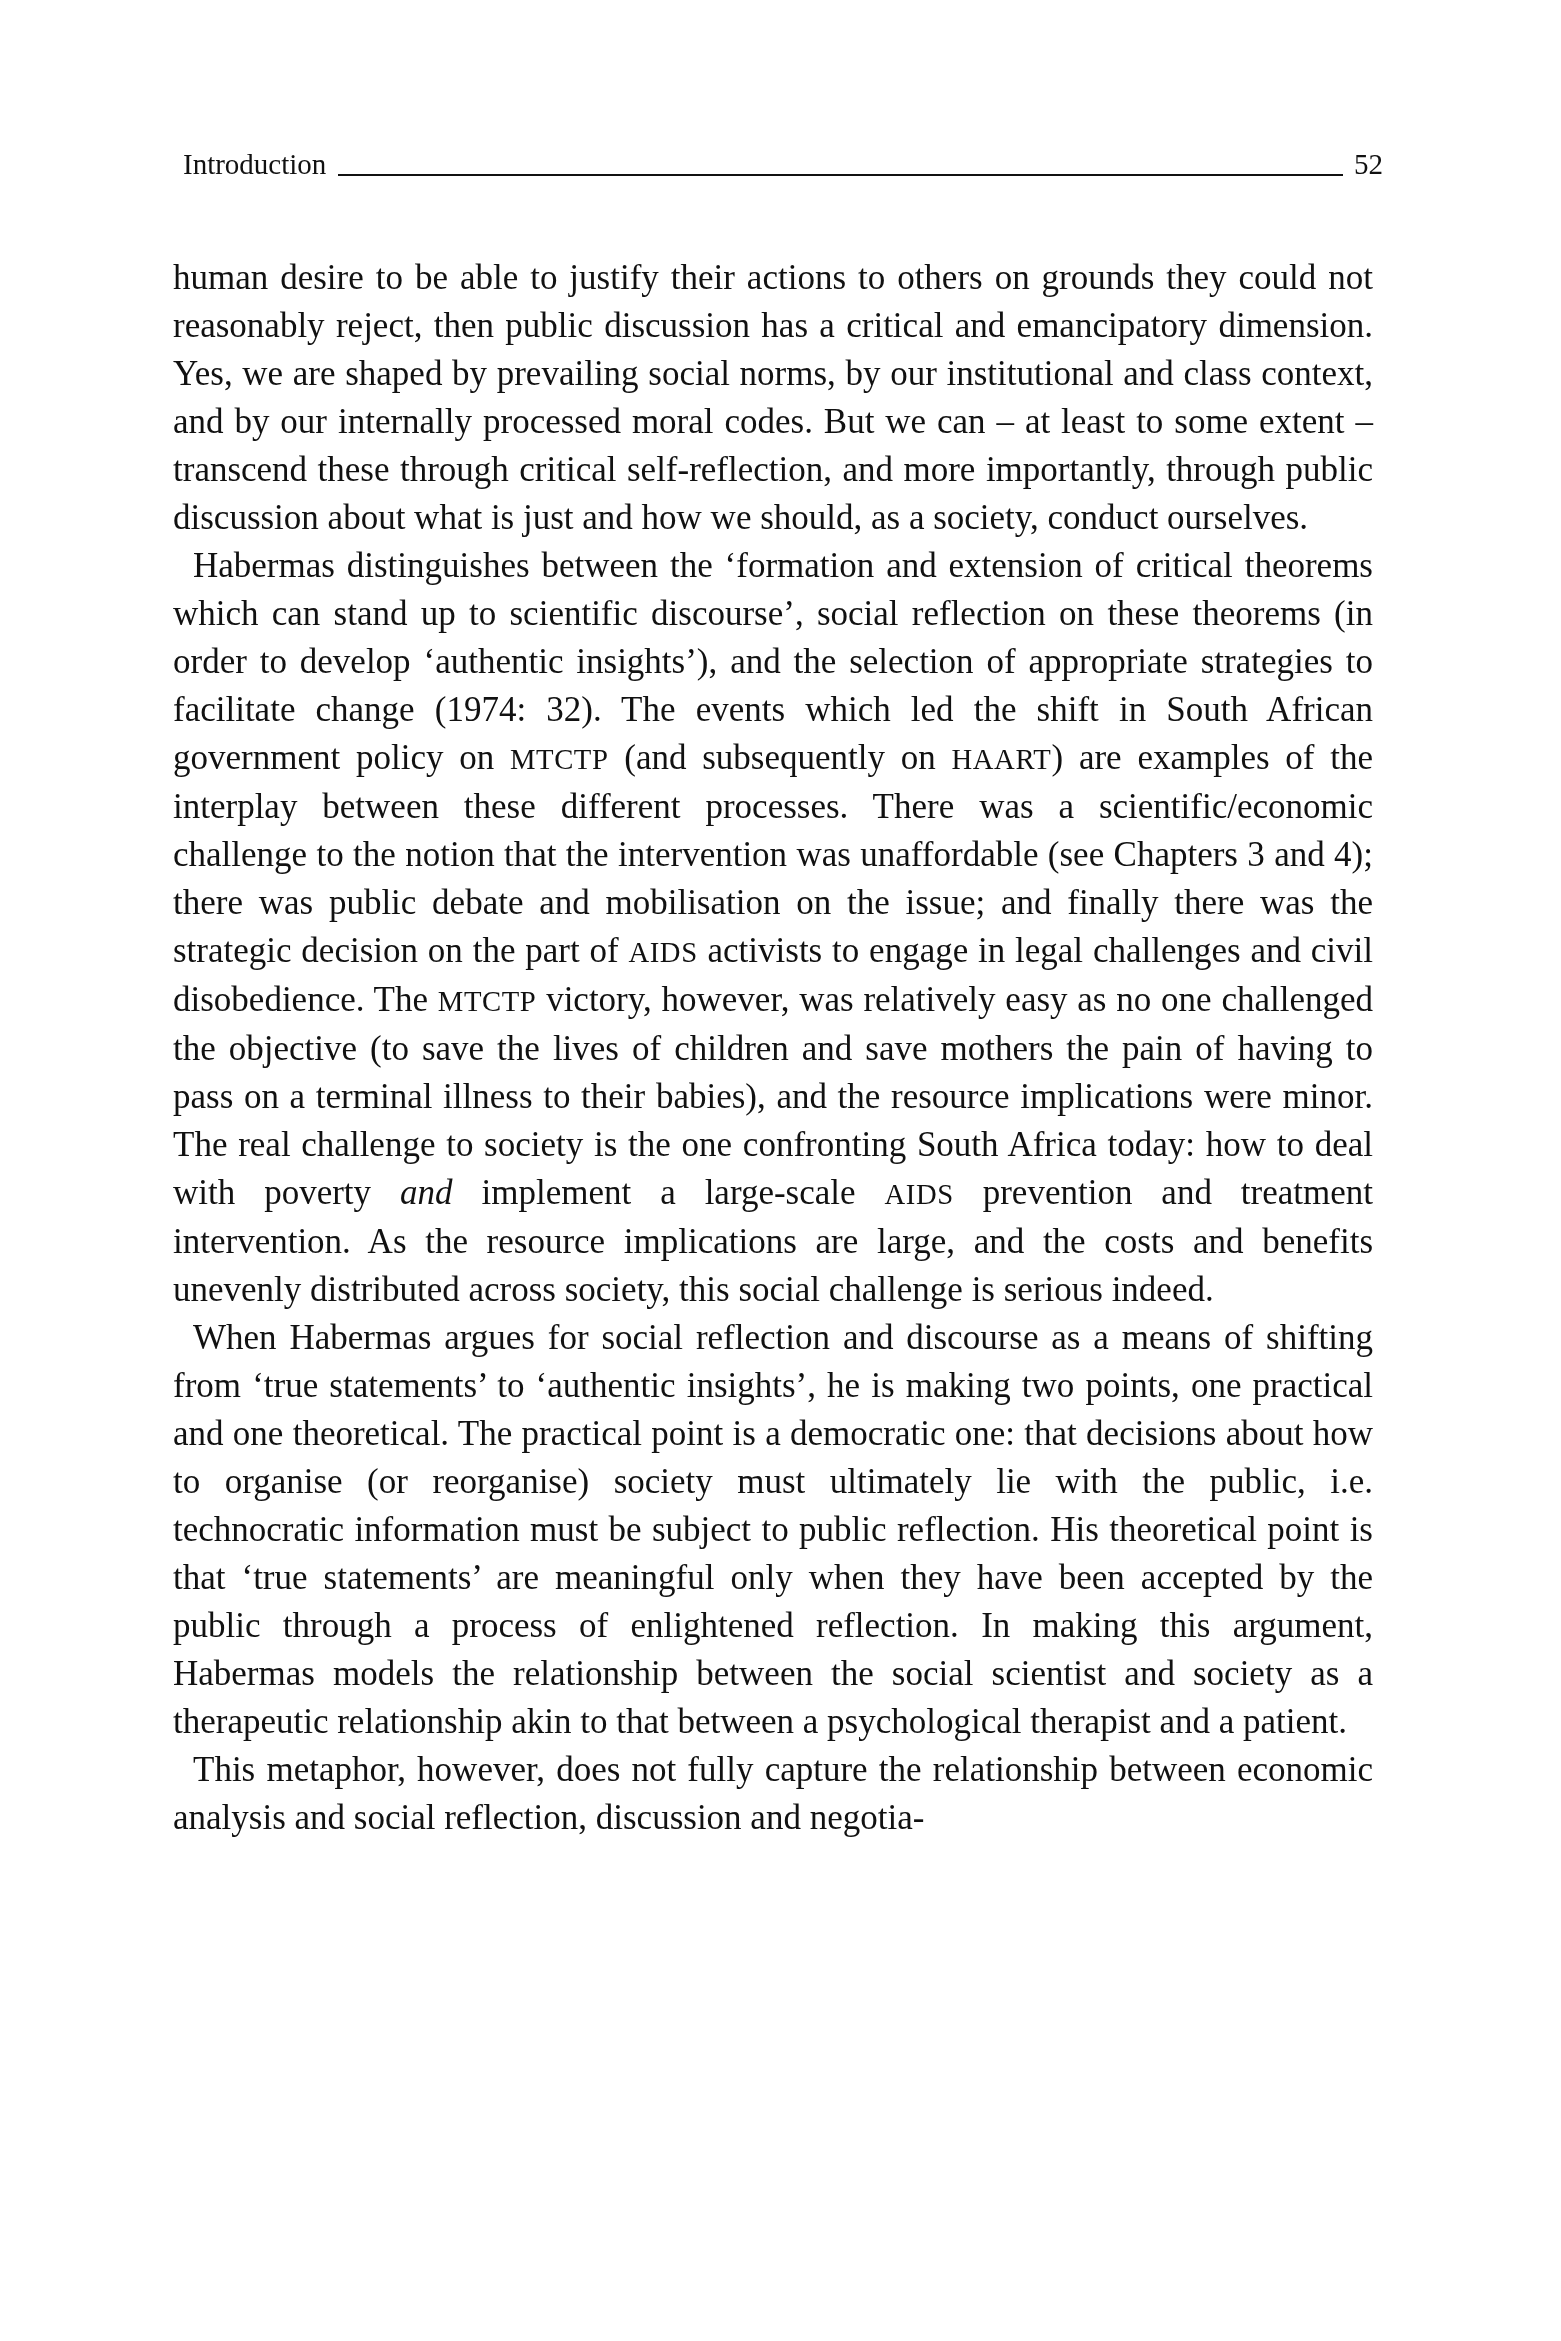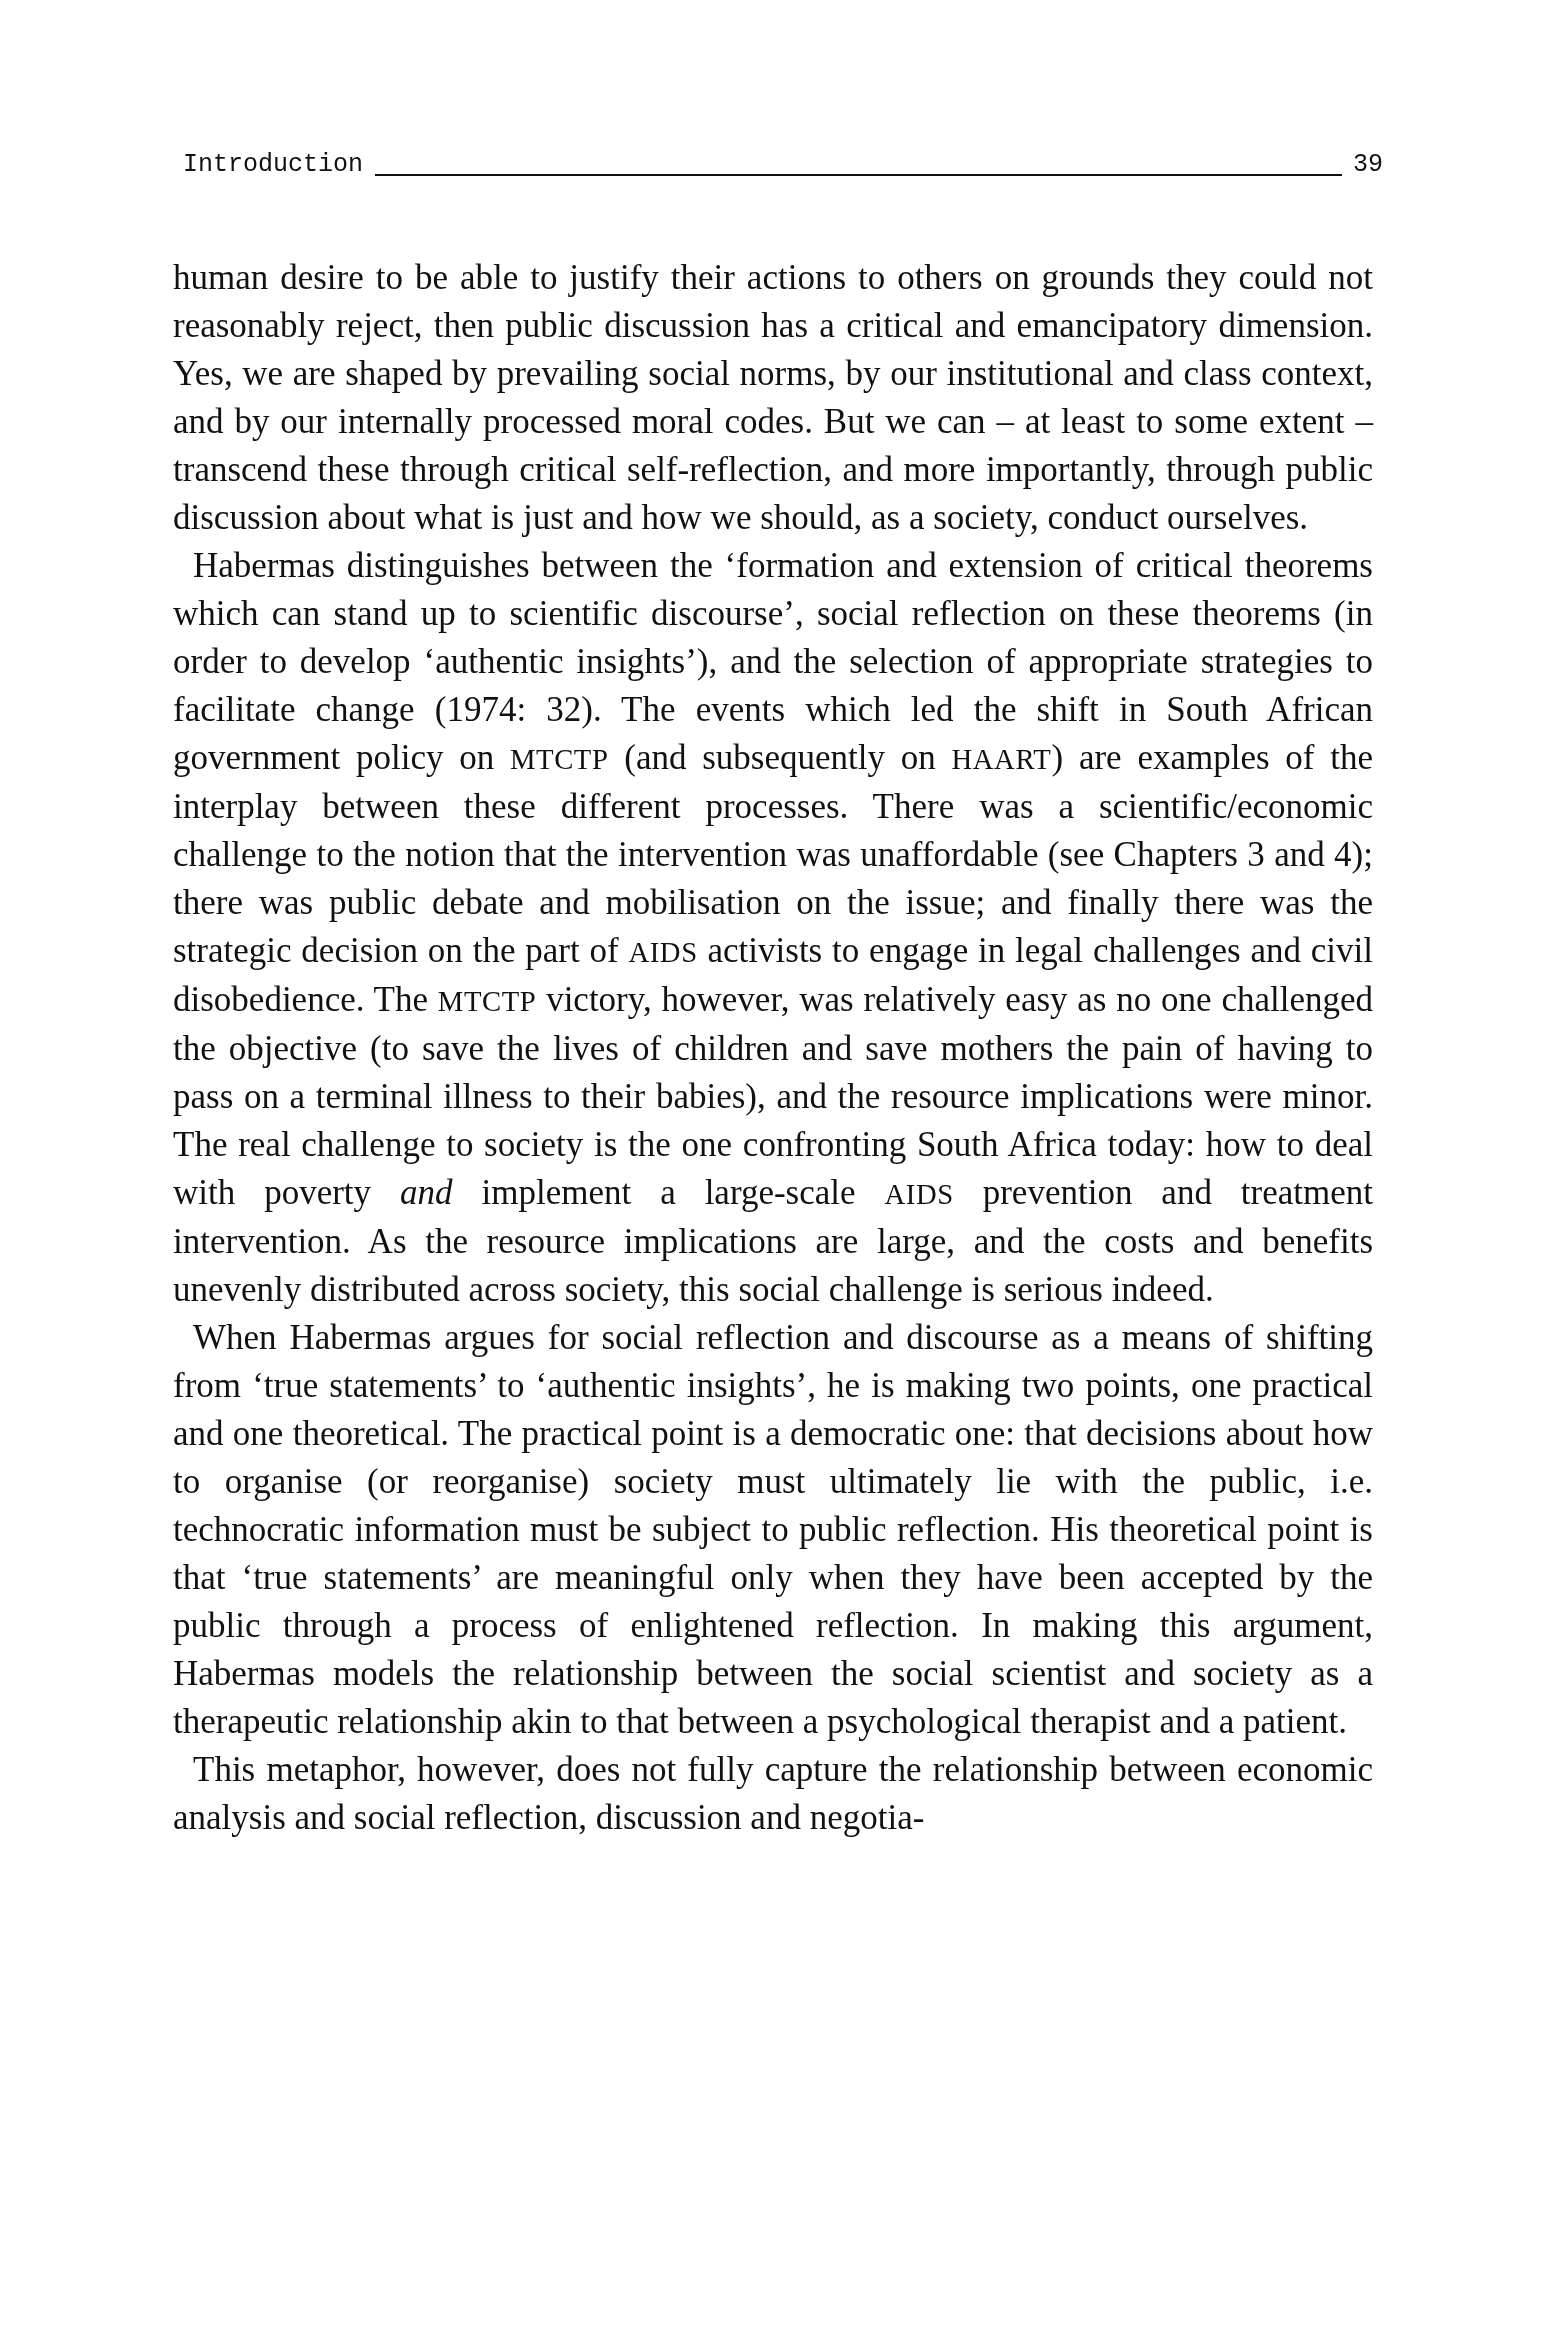--- a/index.html
+++ b/index.html
@@ -16,23 +16,22 @@
       font-family: "Liberation Serif", "DejaVu Serif", serif;
     }
     .page-header {
       position: absolute;
       left: 183px;
       top: 144px;
       width: 1200px;
       height: 35px;
       display: flex;
       align-items: flex-end;
-      font-size: 25px;
+      font-size: 29px;
       line-height: 29px;
-      font-family: Liberation Mono, monospace;
     }
     .running-head {
       white-space: nowrap;
     }
     .header-rule {
       flex: 1;
       height: 1.7px;
       background: #111111;
       margin: 0 11.3px 3.5px 12px;
       align-self: flex-end;
@@ -66,21 +65,21 @@
       font-style: italic;
       margin-top: 32px;
     }
   </style>
 </head>
 <body>
 
 <div class="page-header">
   <span class="running-head">Introduction</span>
   <span class="header-rule"></span>
-  <span class="page-number">39</span>
+  <span class="page-number">52</span>
 </div>
 
 <div class="body-text">
   <p><span>human desire to be able to justify their actions to others on grounds they could not reasonably reject, then public discussion has a critical and emancipatory dimension. Yes, we are shaped by prevailing social norms, by our institutional and class context, and by our internally processed moral codes. But we can – at least to some extent – transcend these through critical self-reflection, and more importantly, through public discussion about what is just and how we should, as a society, conduct ourselves.</span></p>
   <p class="indent"><span>Habermas distinguishes between the ‘formation and extension of critical theorems which can stand up to scientific discourse’, social reflec­tion on these theorems (in order to develop ‘authentic insights’), and the selection of appropriate strategies to facilitate change (1974: 32). The events which led the shift in South African government policy on </span><span class="sc">MTCTP</span><span> (and subsequently on </span><span class="sc">HAART</span><span>) are examples of the interplay between these different processes. There was a scientific/economic challenge to the notion that the intervention was unaffordable (see Chapters 3 and 4); there was public debate and mobilisation on the issue; and finally there was the strategic decision on the part of </span><span class="sc">AIDS</span><span> activists to engage in legal challenges and civil disobedience. The </span><span class="sc">MTCTP</span><span> victory, however, was relatively easy as no one challenged the objective (to save the lives of children and save mothers the pain of having to pass on a terminal illness to their babies), and the resource implications were minor. The real challenge to society is the one confronting South Africa today: how to deal with poverty </span><span class="it">and</span><span> implement a large-scale </span><span class="sc">AIDS</span><span> prevention and treatment intervention. As the resource implications are large, and the costs and benefits unevenly distributed across society, this social challenge is serious indeed.</span></p>
   <p class="indent"><span>When Habermas argues for social reflection and discourse as a means of shifting from ‘true statements’ to ‘authentic insights’, he is making two points, one practical and one theoretical. The practical point is a demo­cratic one: that decisions about how to organise (or reorganise) society must ultimately lie with the public, i.e. technocratic information must be subject to public reflection. His theoretical point is that ‘true statements’ are meaningful only when they have been accepted by the public through a process of enlightened reflection. In making this argument, Habermas models the relationship between the social scientist and society as a therapeutic relationship akin to that between a psychological therapist and a patient.</span></p>
   <p class="indent"><span>This metaphor, however, does not fully capture the relationship between economic analysis and social reflection, discussion and negotia-</span></p>
 </div>
 
 

